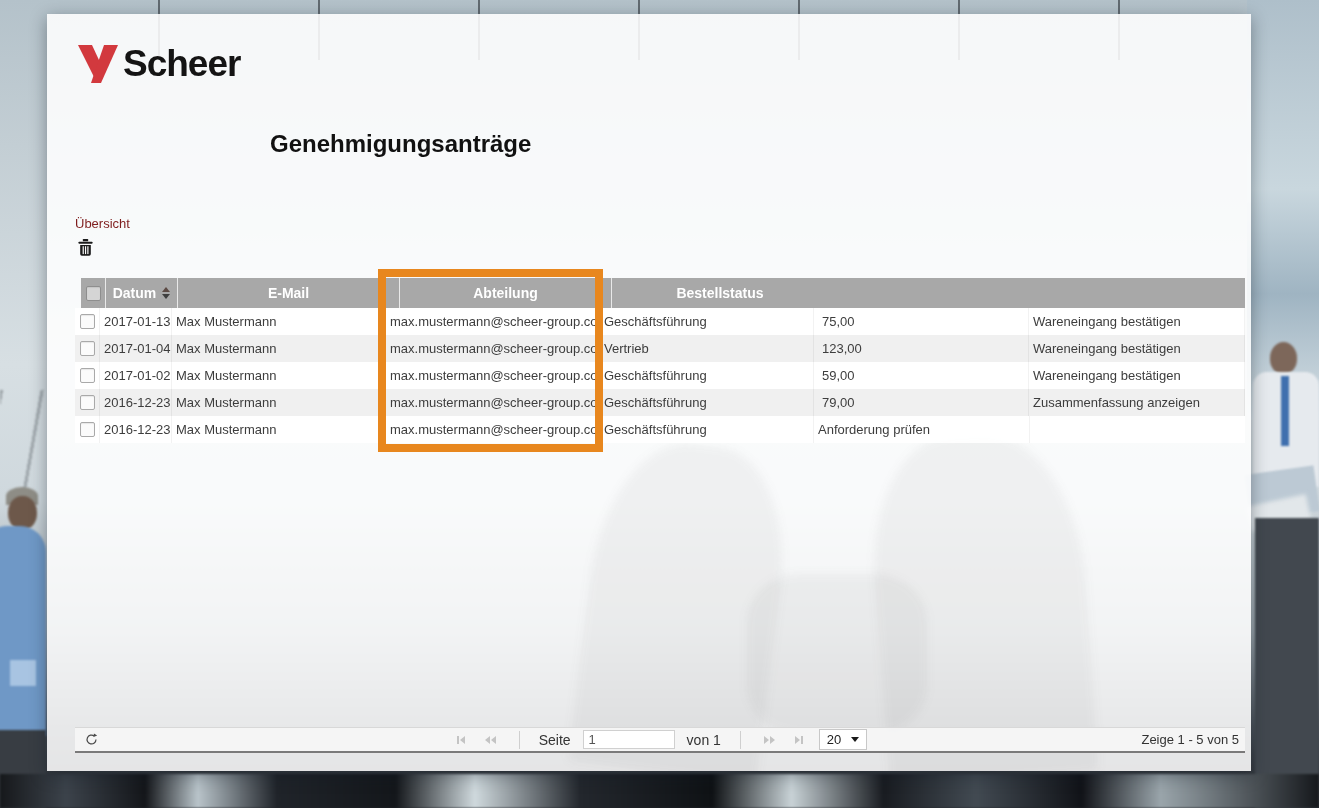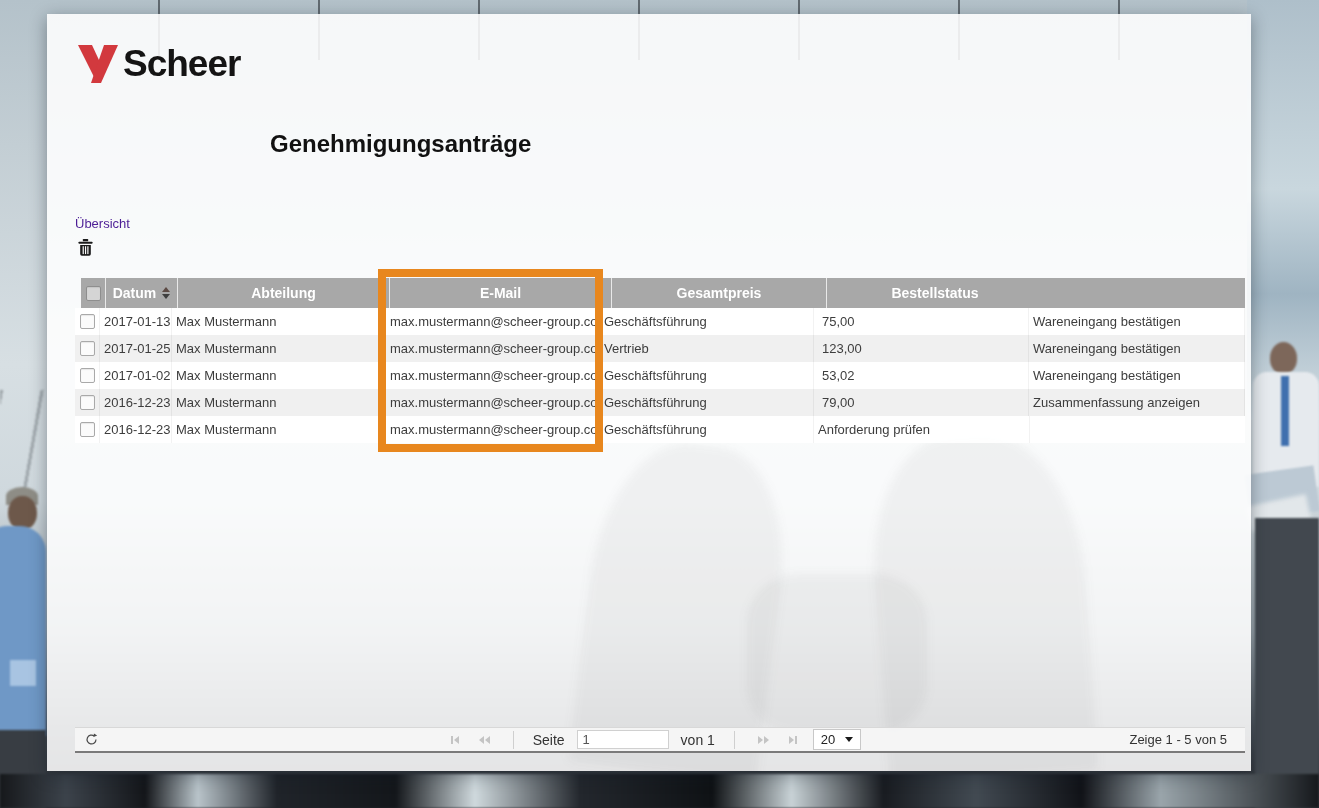--- a/index.html
+++ b/index.html
@@ -41,21 +41,21 @@
     background:rgba(255,255,255,.87);border-radius:0;overflow:hidden;
     box-shadow:0 4px 16px rgba(15,25,35,.4);}
   
   .ghost{position:absolute;background:rgba(75,75,80,.055);filter:blur(5px);z-index:1;}
   .ghost.g1{left:540px;top:430px;width:190px;height:330px;border-radius:45% 40% 6px 6px;transform:rotate(7deg);}
   .ghost.g2{left:830px;top:420px;width:210px;height:345px;border-radius:40% 45% 6px 6px;transform:rotate(-4deg);}
   .ghost.g3{left:700px;top:560px;width:180px;height:160px;border-radius:30%;}
   .logo{position:absolute;left:30px;top:30px;display:flex;align-items:flex-start;gap:4px;z-index:3;}
   .logo-text{font-size:37px;font-weight:bold;color:#141414;letter-spacing:-1px;line-height:40px;}
   .page-title{position:absolute;left:223px;top:116px;font-size:24px;font-weight:bold;color:#111;z-index:3;margin:0;}
-  .section-label{position:absolute;left:28px;top:202px;font-size:13px;color:#4c1d95;z-index:3;}
+  .section-label{position:absolute;left:28px;top:202px;font-size:13px;color:#7f1d1d;z-index:3;}
   .delete-btn{position:absolute;left:29px;top:223px;background:none;border:none;padding:2px;cursor:pointer;z-index:3;}
   
   .grid{position:absolute;left:28px;top:264px;width:1170px;z-index:2;font-size:13px;}
   .thead{display:flex;height:30px;color:#fff;font-weight:bold;font-size:14px;margin-left:6px;}
   .th{display:flex;align-items:center;justify-content:center;box-sizing:border-box;border-right:1px solid rgba(255,255,255,.75);}
   .th:last-child{border-right:none;}
   .tr{display:flex;height:27px;background:rgba(255,255,255,.93);}
   .tr.even{background:rgba(238,238,238,.9);}
   .td{box-sizing:border-box;display:flex;align-items:center;color:#3d3d3d;
     white-space:nowrap;overflow:hidden;border-right:1px solid rgba(0,0,0,.05);}
@@ -70,21 +70,21 @@
   .sort .dn{width:0;height:0;border-left:4px solid transparent;border-right:4px solid transparent;border-top:5px solid #3f3f3f;}
   
   .highlight-box{position:absolute;left:331px;top:255px;width:225px;height:183px;
     box-sizing:border-box;border:8px solid #E8871E;z-index:5;pointer-events:none;}
   
   .pager{position:absolute;left:28px;top:713px;width:1170px;height:26px;z-index:3;
     box-sizing:border-box;display:flex;align-items:center;
     background:rgba(246,246,246,.95);border-top:1px solid #d8d8d8;border-bottom:2px solid #7a7a7a;}
   .pager-left{width:200px;display:flex;align-items:center;padding-left:6px;}
   .pager-center{flex:1;display:flex;align-items:center;justify-content:center;gap:12px;font-size:14px;color:#333;}
-  .pager-right{width:200px;text-align:right;padding-right:18px;font-size:13px;color:#333;}
+  .pager-right{width:200px;text-align:right;padding-right:6px;font-size:13px;color:#333;}
   .icon-btn{background:none;border:none;padding:2px 4px;display:inline-flex;align-items:center;gap:1px;cursor:pointer;}
   .t-l{width:0;height:0;border-top:4px solid transparent;border-bottom:4px solid transparent;border-right:5px solid #c4c4c4;}
   .t-r{width:0;height:0;border-top:4px solid transparent;border-bottom:4px solid transparent;border-left:5px solid #c4c4c4;}
   .vbar{width:2px;height:8px;background:#c4c4c4;}
   .sep{width:1px;height:18px;background:#cfcfcf;margin:0 7px;}
   .page-input{width:80px;height:17px;border:1px solid #d0d0d0;background:#fff;font-size:13px;color:#555;
     padding:0 5px;font-family:inherit;}
   .pgselect{display:inline-flex;align-items:center;gap:10px;border:1px solid #c8c8c8;background:#fff;
     height:19px;padding:0 7px;cursor:pointer;font-size:13px;color:#222;}
   .caret{width:0;height:0;border-left:4px solid transparent;border-right:4px solid transparent;border-top:5px solid #1a1a1a;}
@@ -145,65 +145,62 @@
       <div class="th c0">
         <span class="cb hdr"></span>
       </div>
       <div class="th c1">
         <span>Datum</span>
         <span class="sort">
             <span class="up"></span>
             <span class="dn"></span>
           </span>
       </div>
+      <div class="th c3">
+          <span>E-Mail</span>
+        </div>
       <div class="th c4">
           <span>Abteilung</span>
         </div>
-      <div class="th c3">
-          <span>E-Mail</span>
-        </div>
-      <div class="th c5">
-          <span>Gesamtpreis</span>
-        </div>
       <div class="th c6">
           <span>Bestellstatus</span>
         </div>
     </div>
 
     <div class="tr">
       <div class="td c0">
           <span class="cb"></span>
         </div>
       <div class="td c1 p4">2017-01-13</div>
       <div class="td c2 p4">Max Mustermann</div>
       <div class="td c3 p10">max.mustermann@scheer-group.com</div>
       <div class="td c4 p2">Geschäftsführung</div>
       <div class="td c5 p8">75,00</div>
       <div class="td c6 p4">Wareneingang bestätigen</div>
     </div>
     <div class="tr even">
       <div class="td c0">
           <span class="cb"></span>
         </div>
-      <div class="td c1 p4">2017-01-25</div>
+      <div class="td c1 p4">2017-01-04</div>
       <div class="td c2 p4">Max Mustermann</div>
       <div class="td c3 p10">max.mustermann@scheer-group.com</div>
       <div class="td c4 p2">Vertrieb</div>
       <div class="td c5 p8">123,00</div>
       <div class="td c6 p4">Wareneingang bestätigen</div>
     </div>
     <div class="tr">
       <div class="td c0">
           <span class="cb"></span>
         </div>
       <div class="td c1 p4">2017-01-02</div>
       <div class="td c2 p4">Max Mustermann</div>
       <div class="td c3 p10">max.mustermann@scheer-group.com</div>
       <div class="td c4 p2">Geschäftsführung</div>
-      <div class="td c5 p8">53,02</div>
+      <div class="td c5 p8">59,00</div>
       <div class="td c6 p4">Wareneingang bestätigen</div>
     </div>
     <div class="tr even">
       <div class="td c0">
           <span class="cb"></span>
         </div>
       <div class="td c1 p4">2016-12-23</div>
       <div class="td c2 p4">Max Mustermann</div>
       <div class="td c3 p10">max.mustermann@scheer-group.com</div>
       <div class="td c4 p2">Geschäftsführung</div>

